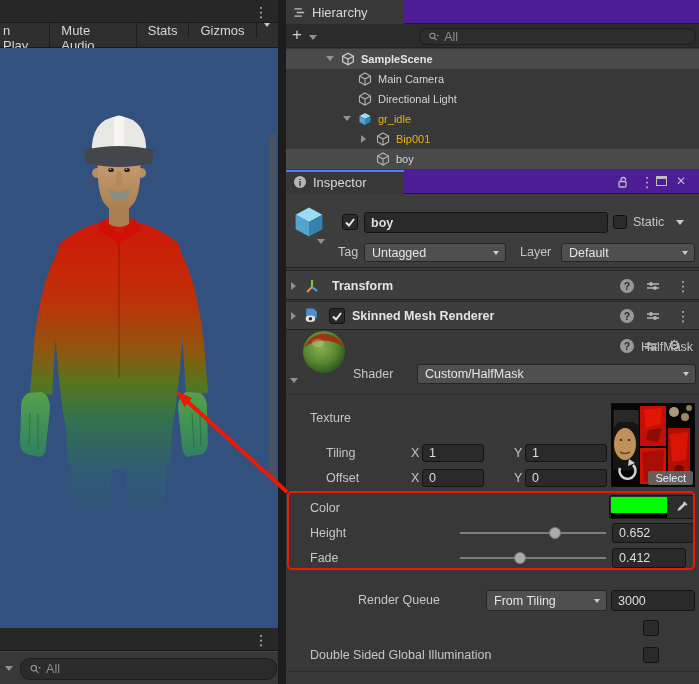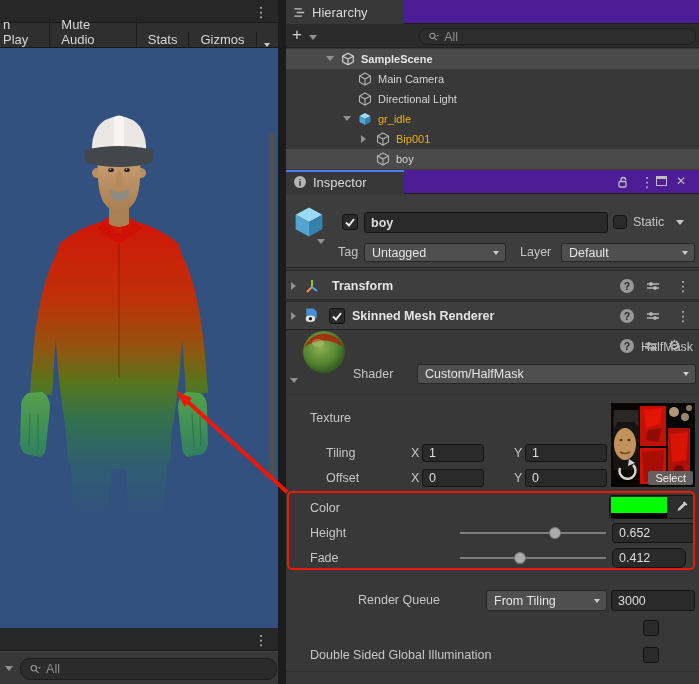--- a/index.html
+++ b/index.html
@@ -16,21 +16,21 @@
   #right-pane { position:absolute; left:286px; top:0; width:413px; height:684px; background:#383838; }
 
   .topbar { position:absolute; left:0; width:100%; height:23px; background:#272727; border-bottom:1px solid #1a1a1a; }
   .tabbar { position:absolute; left:0; width:100%; height:24px; background:#4c1d95; border-bottom:1px solid #1f1f1f; }
   .tab { position:absolute; left:0; top:0; height:24px; width:118px; background:#383838; display:flex; align-items:center; gap:6px; padding-left:7px; color:#d8d8d8; font-size:13px; }
   .tab.focused::before { content:""; position:absolute; left:0; top:0; width:100%; height:2px; background:#4a7ffc; }
 
   .kebab { position:absolute; color:#c4c4c4; font-size:14px; line-height:14px; cursor:pointer; }
 
   
-  #game-toolbar { position:absolute; left:0; top:23px; width:278px; height:25px; background:#2f2f2f; border-bottom:1px solid #181818; display:flex; align-items:flex-end; }
+  #game-toolbar { position:absolute; left:0; top:23px; width:278px; height:25px; background:#2f2f2f; border-bottom:1px solid #181818; display:flex; align-items:flex-start; }
   .gt-btn { display:flex; align-items:center; padding:0 11px; color:#d6d6d6; font-size:13px; border-right:1px solid #1d1d1d; cursor:pointer; }
   .gt-caret { display:flex; align-items:center; justify-content:center; width:22px; cursor:pointer; }
 
   
   #scene { position:absolute; left:0; top:48px; width:278px; height:580px; background:#32517e; overflow:hidden; }
 
   #bottom-bar { position:absolute; left:0; top:628px; width:278px; height:23px; background:#272727; border-bottom:1px solid #191919; }
   #bottom-search-row { position:absolute; left:0; top:651px; width:278px; height:33px; background:#383838; border-top:1px solid #434343; }
   .search-pill { position:absolute; background:#2b2b2b; border:1px solid #1d1d1d; border-radius:10px; display:flex; align-items:center; gap:5px; padding:0 8px; }
   .search-pill input { background:transparent; border:none; outline:none; color:#a3a3a3; font-size:12.5px; width:100%; font-family:"Liberation Sans",sans-serif; }
@@ -392,21 +392,21 @@
   </div>
   <span class="lbl" style="left:310px; top:523px;">Height</span>
   <div class="slider-track" style="left:460px; top:532px; width:146px;">
     <div class="slider-handle" style="left: 65.2%;"></div>
   </div>
   <input class="fld" style="left: 612px; top: 523px; width: 82px; height: 20px;" value="0.652">
   <span class="lbl" style="left:310px; top:548px;">Fade</span>
   <div class="slider-track" style="left:460px; top:557px; width:146px;">
     <div class="slider-handle" style="left: 41.2%;"></div>
   </div>
-  <input class="fld" style="left: 612px; top: 548px; width: 74px; height: 20px; border-radius: 6px;" value="0.412">
+  <input class="fld" style="left: 612px; top: 548px; width: 74px; height: 20px;" value="0.412">
 
   <div id="red-box" style="border-color: rgb(238, 24, 7);"></div>
 
   <span class="lbl" style="left:310px; top:590px;margin-left:48px;">Render Queue</span>
   <div class="dd" style="left:486px; top:590px; width:121px; height:21px;">
       <span>From Tiling</span>
     </div>
   <input class="fld" style="left: 611px; top: 590px; width: 84px; height: 21px;" value="3000">
   <div class="cb" style="left:643px; top:620px; width:16px; height:16px;">
     

